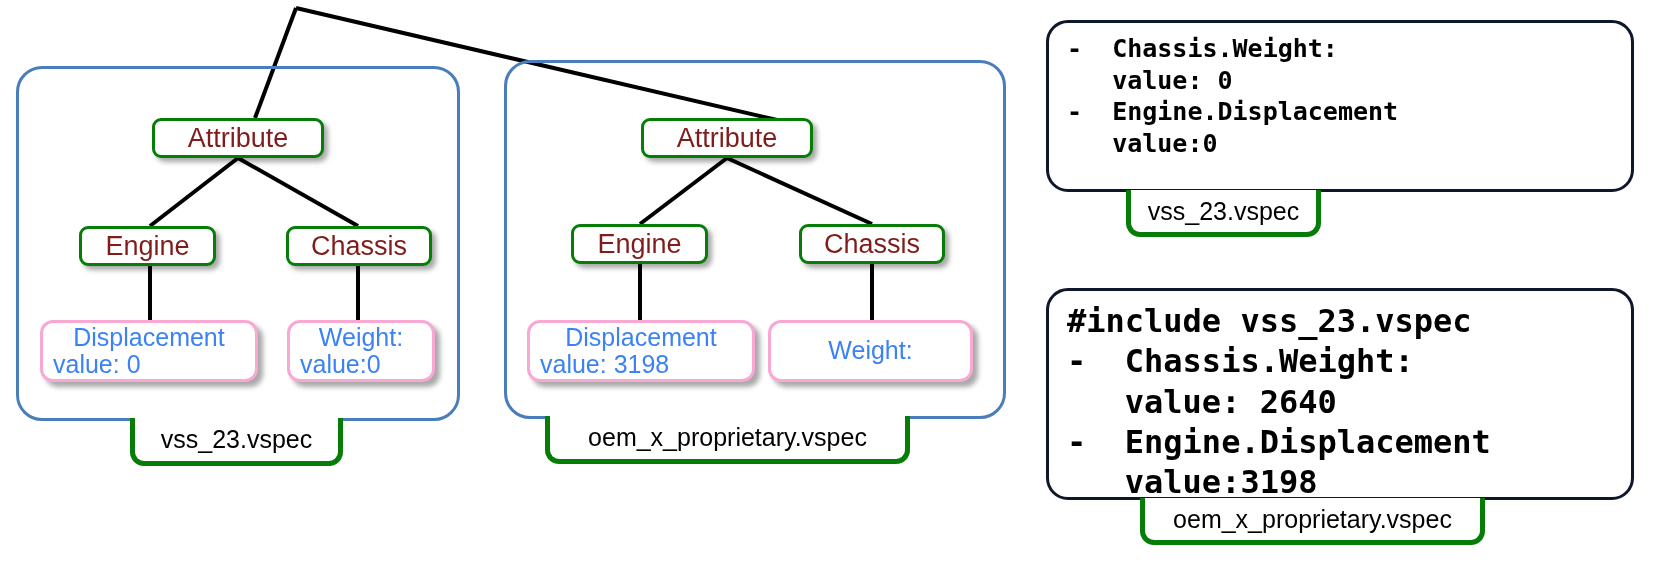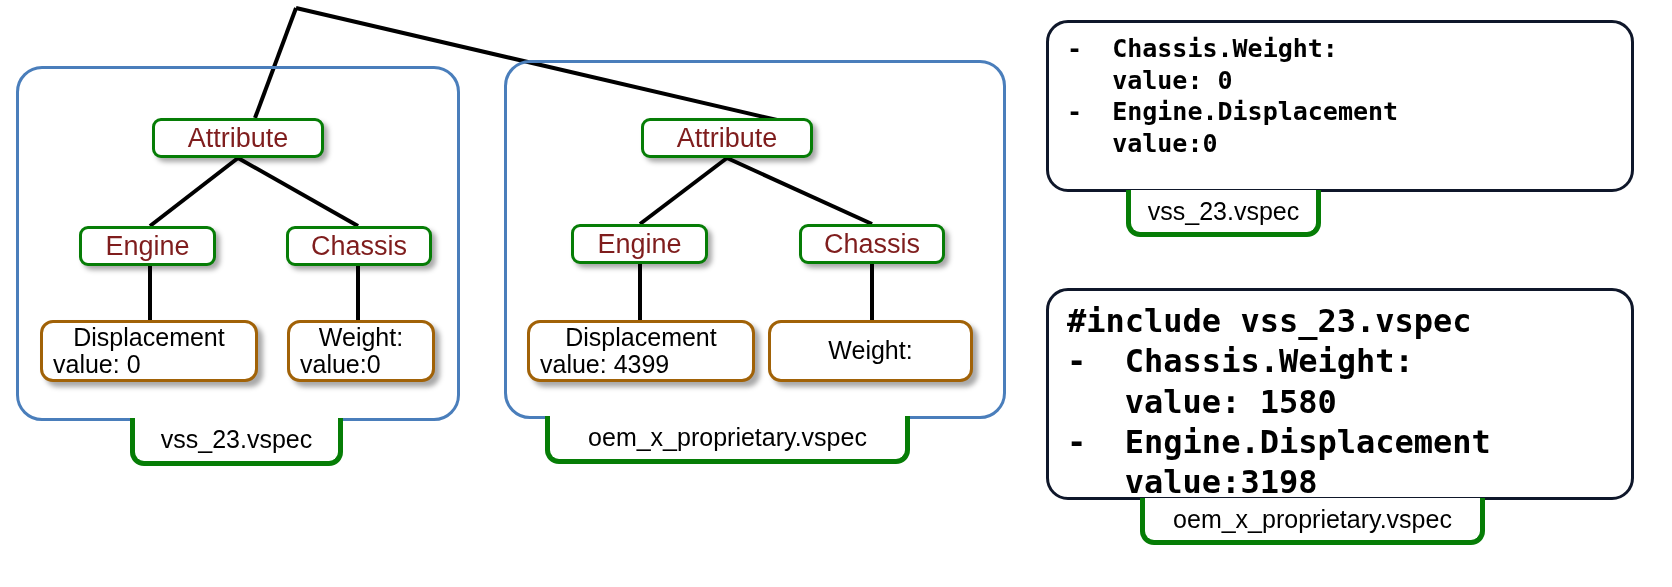--- a/index.html
+++ b/index.html
@@ -64,24 +64,24 @@
     display: flex;
     align-items: center;
     justify-content: center;
     white-space: nowrap;
     box-shadow: 4px 4px 5px rgba(0,0,0,0.34);
   }
 
   
   .node-leaf {
     position: absolute;
-    border: 3px solid #a16207;
+    border: 3px solid #f9a8d4;
     border-radius: 13px;
     background: #ffffff;
-    color: #000000;
+    color: #3b82f6;
     box-sizing: border-box;
     padding: 3px 10px 4px 10px;
     box-shadow: 5px 5px 5px rgba(0,0,0,0.34);
     display: flex;
     flex-direction: column;
     justify-content: center;
   }
   .node-leaf .leaf-title {
     text-align: center;
     line-height: 1.05;
@@ -170,42 +170,42 @@
   <div class="node-green" style="left:571px; top:224px; width:137px; height:40px; font-size:27px;">
     <span>Engine</span>
   </div>
 
   <div class="node-green" style="left:799px; top:224px; width:146px; height:40px; font-size:27px;">
     <span>Chassis</span>
   </div>
 
   <div class="node-leaf" style="left:527px; top:320px; width:228px; height:62px; font-size:25px;">
     <div class="leaf-title">Displacement</div>
-    <div class="leaf-value">value: 4399</div>
+    <div class="leaf-value">value: 3198</div>
   </div>
 
   <div class="node-leaf" style="left:768px; top:320px; width:205px; height:62px; font-size:25px;">
     <div class="leaf-title">Weight:</div>
   </div>
 
   <div class="code-panel" style="left:1046px; top:20px; width:588px; height:172px; font-size:25px;">
     <div class="code-line">-  Chassis.Weight:</div>
     <div class="code-line">   value: 0</div>
     <div class="code-line">-  Engine.Displacement</div>
     <div class="code-line">   value:0</div>
   </div>
 
   <div class="file-tab" style="left:1126px; top:190px; width:195px; height:47px; font-size:25px;">
     <span>vss_23.vspec</span>
   </div>
 
   <div class="code-panel" style="left:1046px; top:288px; width:588px; height:212px; font-size:32px;">
     <div class="code-line">#include vss_23.vspec</div>
     <div class="code-line">-  Chassis.Weight:</div>
-    <div class="code-line">   value: 1580</div>
+    <div class="code-line">   value: 2640</div>
     <div class="code-line">-  Engine.Displacement</div>
     <div class="code-line">   value:3198</div>
   </div>
 
   <div class="file-tab" style="left:1140px; top:498px; width:345px; height:47px; font-size:25px;">
     <span>oem_x_proprietary.vspec</span>
   </div>
 
 </div>
 

